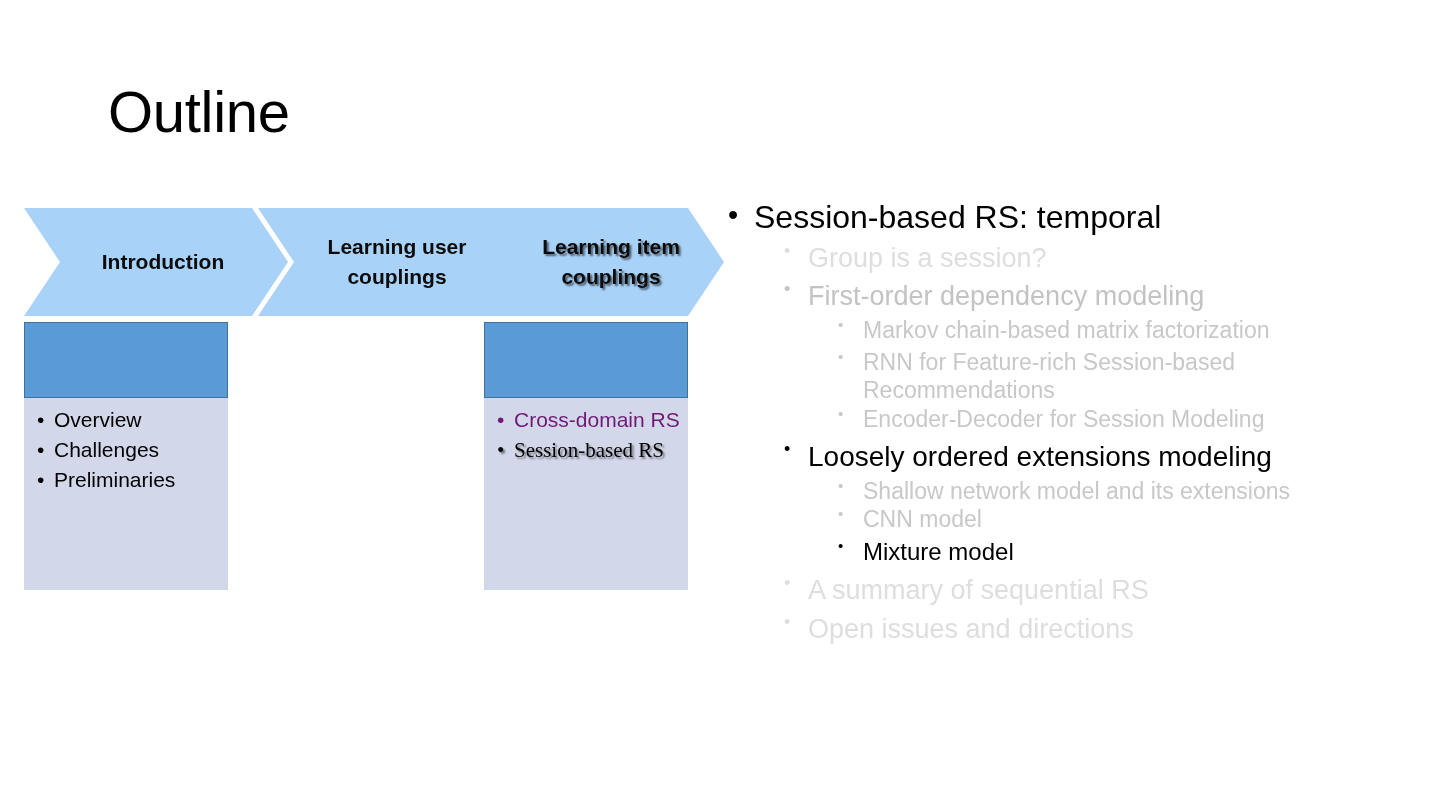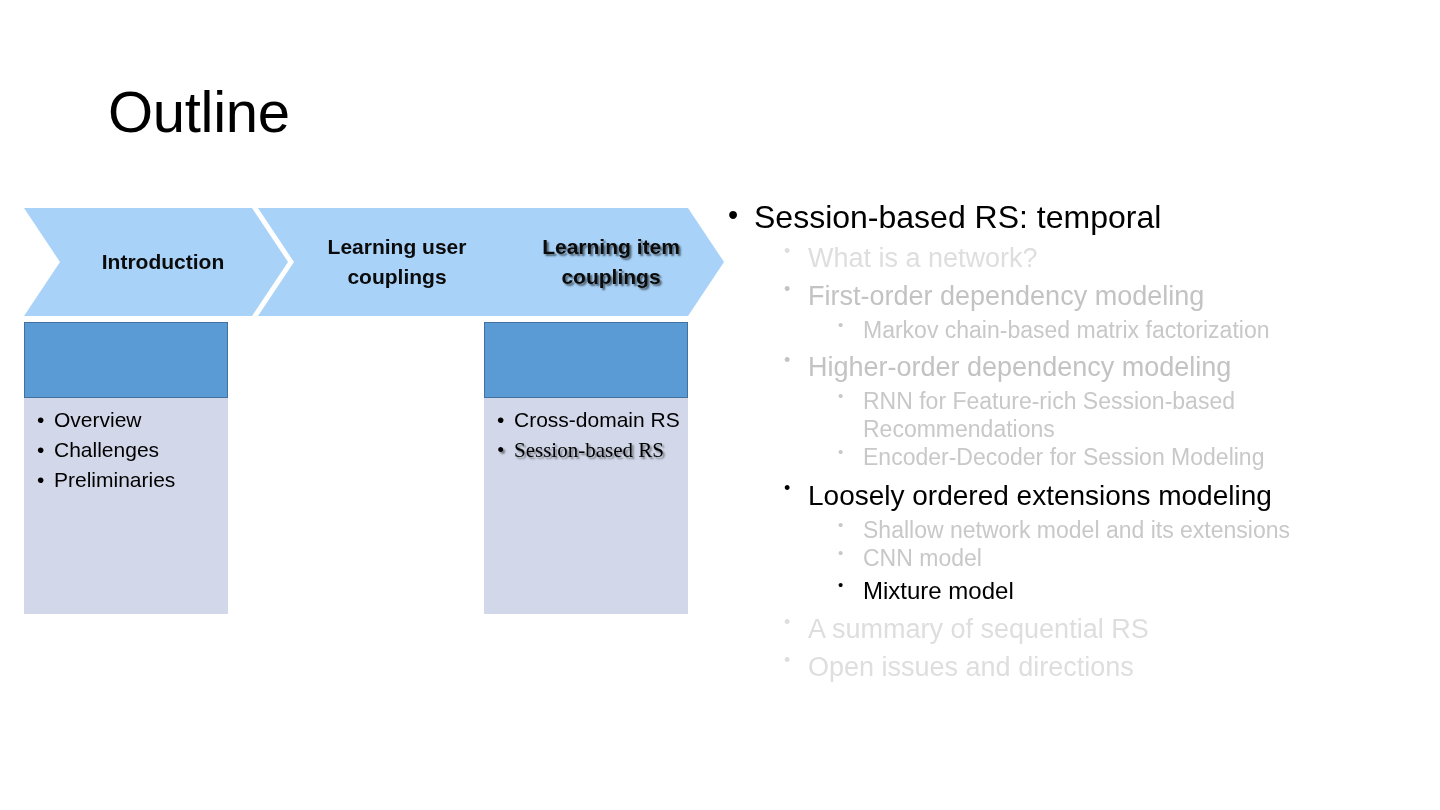--- a/index.html
+++ b/index.html
@@ -84,41 +84,41 @@
   .card.k2 { left: 253px; }
   .card.k3 { left: 484px; }
 
   .card-head {
     height: 76px;
     background: #5B9BD5;
     border: 1px solid #41719C;
     box-sizing: border-box;
   }
   .card-body {
-    height: 216px;
+    height: 192px;
     background: #D2D8E9;
     box-sizing: border-box;
     padding: 8px 6px 6px 6px;
   }
   .card-item {
     position: relative;
     font-size: 21px;
     line-height: 1.38;
     color: #000000;
     padding-left: 24px;
     margin-bottom: 1px;
   }
   .card-item::before {
     content: "\2022";
     position: absolute;
     left: 7px;
     top: 0;
   }
   .card-item.dim {
-    color: #000000;
+    color: #701a75;
   }
   .card-item.strong {
     color: #000000;
     text-shadow: 2px 2px 2px rgba(0,0,0,0.45);
     font-family: Liberation Serif, serif;
   }
 
   
   .outline {
     position: absolute;
@@ -223,29 +223,28 @@
       <div class="card-item strong">Session-based RS</div>
     </div>
   </div>
 
 </div>
 
 <div class="outline">
 
   <div class="ol-item l1 black">Session-based RS: temporal</div>
 
-  <div class="ol-item l2 faint">What is a network?</div>
+  <div class="ol-item l2 faint">Group is a session?</div>
 
   <div class="ol-item l2">First-order dependency modeling</div>
 
   <div class="ol-item l3">Markov chain-based matrix factorization</div>
 
   <div class="sp-3"></div>
 
-  <div class="ol-item l2">Higher-order dependency modeling</div>
 
   <div class="ol-item l3">RNN for Feature-rich Session-based Recommendations</div>
 
   <div class="ol-item l3">Encoder-Decoder for Session Modeling</div>
 
   <div class="sp-3"></div>
 
   <div class="ol-item l2 black">Loosely ordered extensions modeling</div>
 
   <div class="ol-item l3">Shallow network  model and  its extensions</div>

